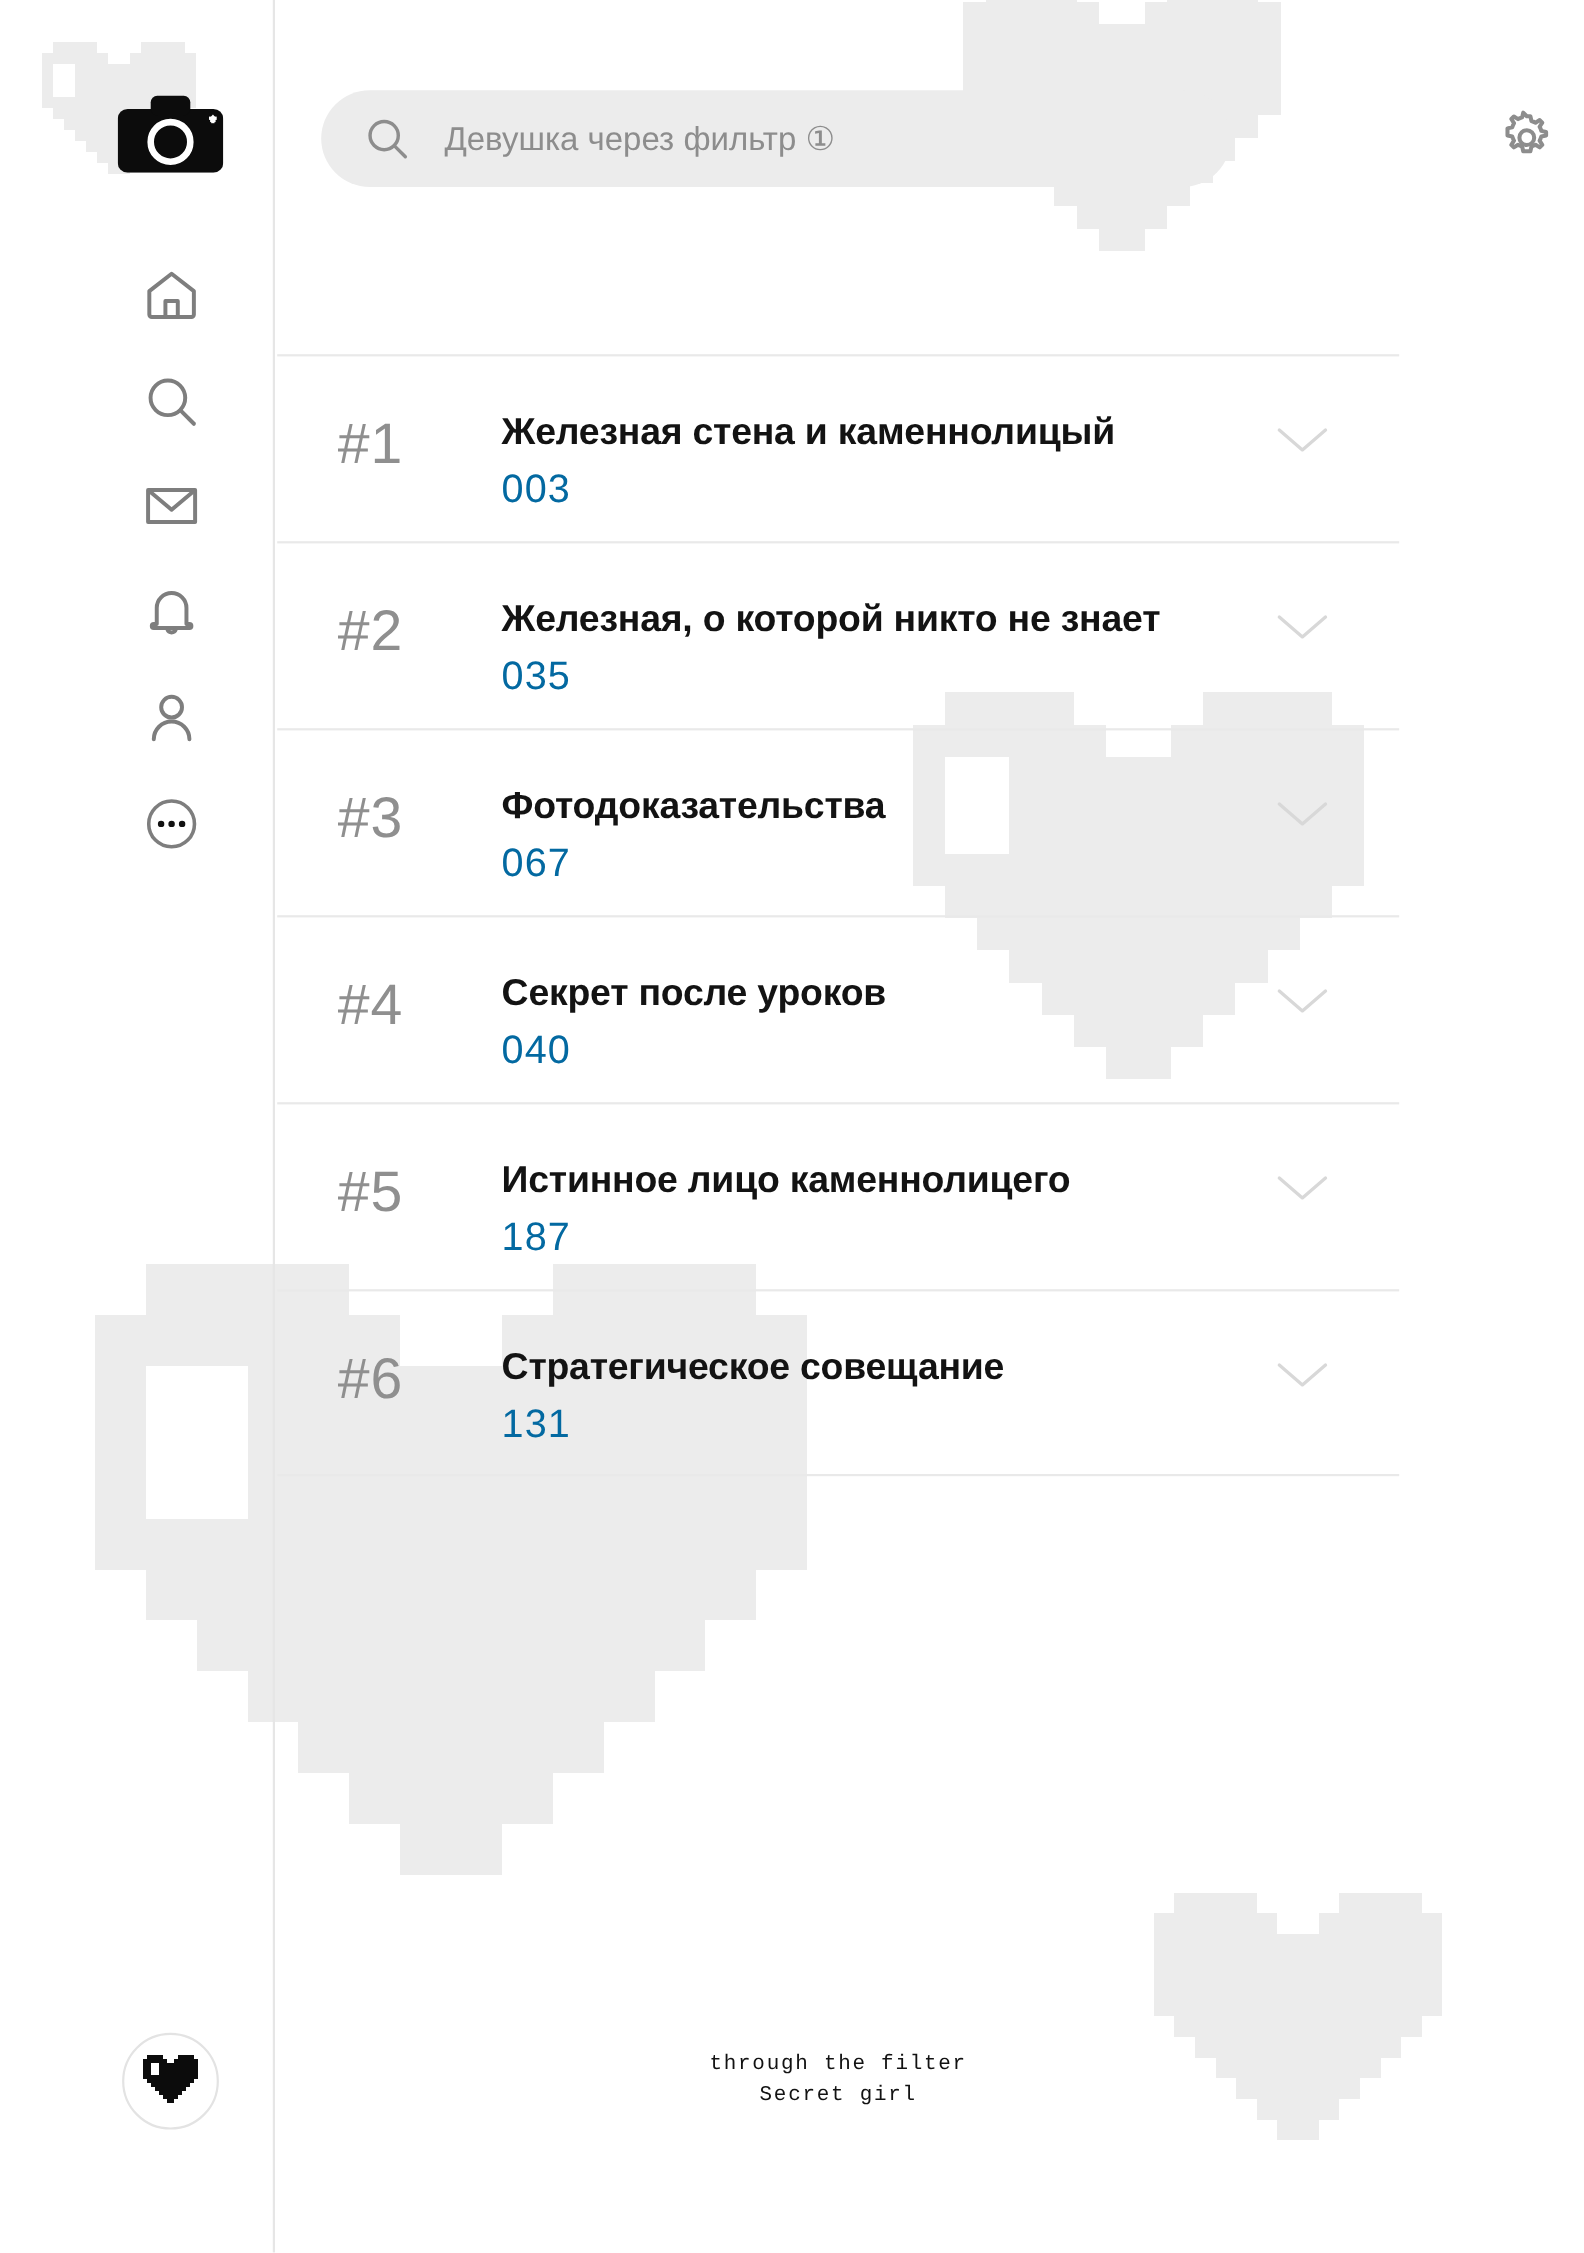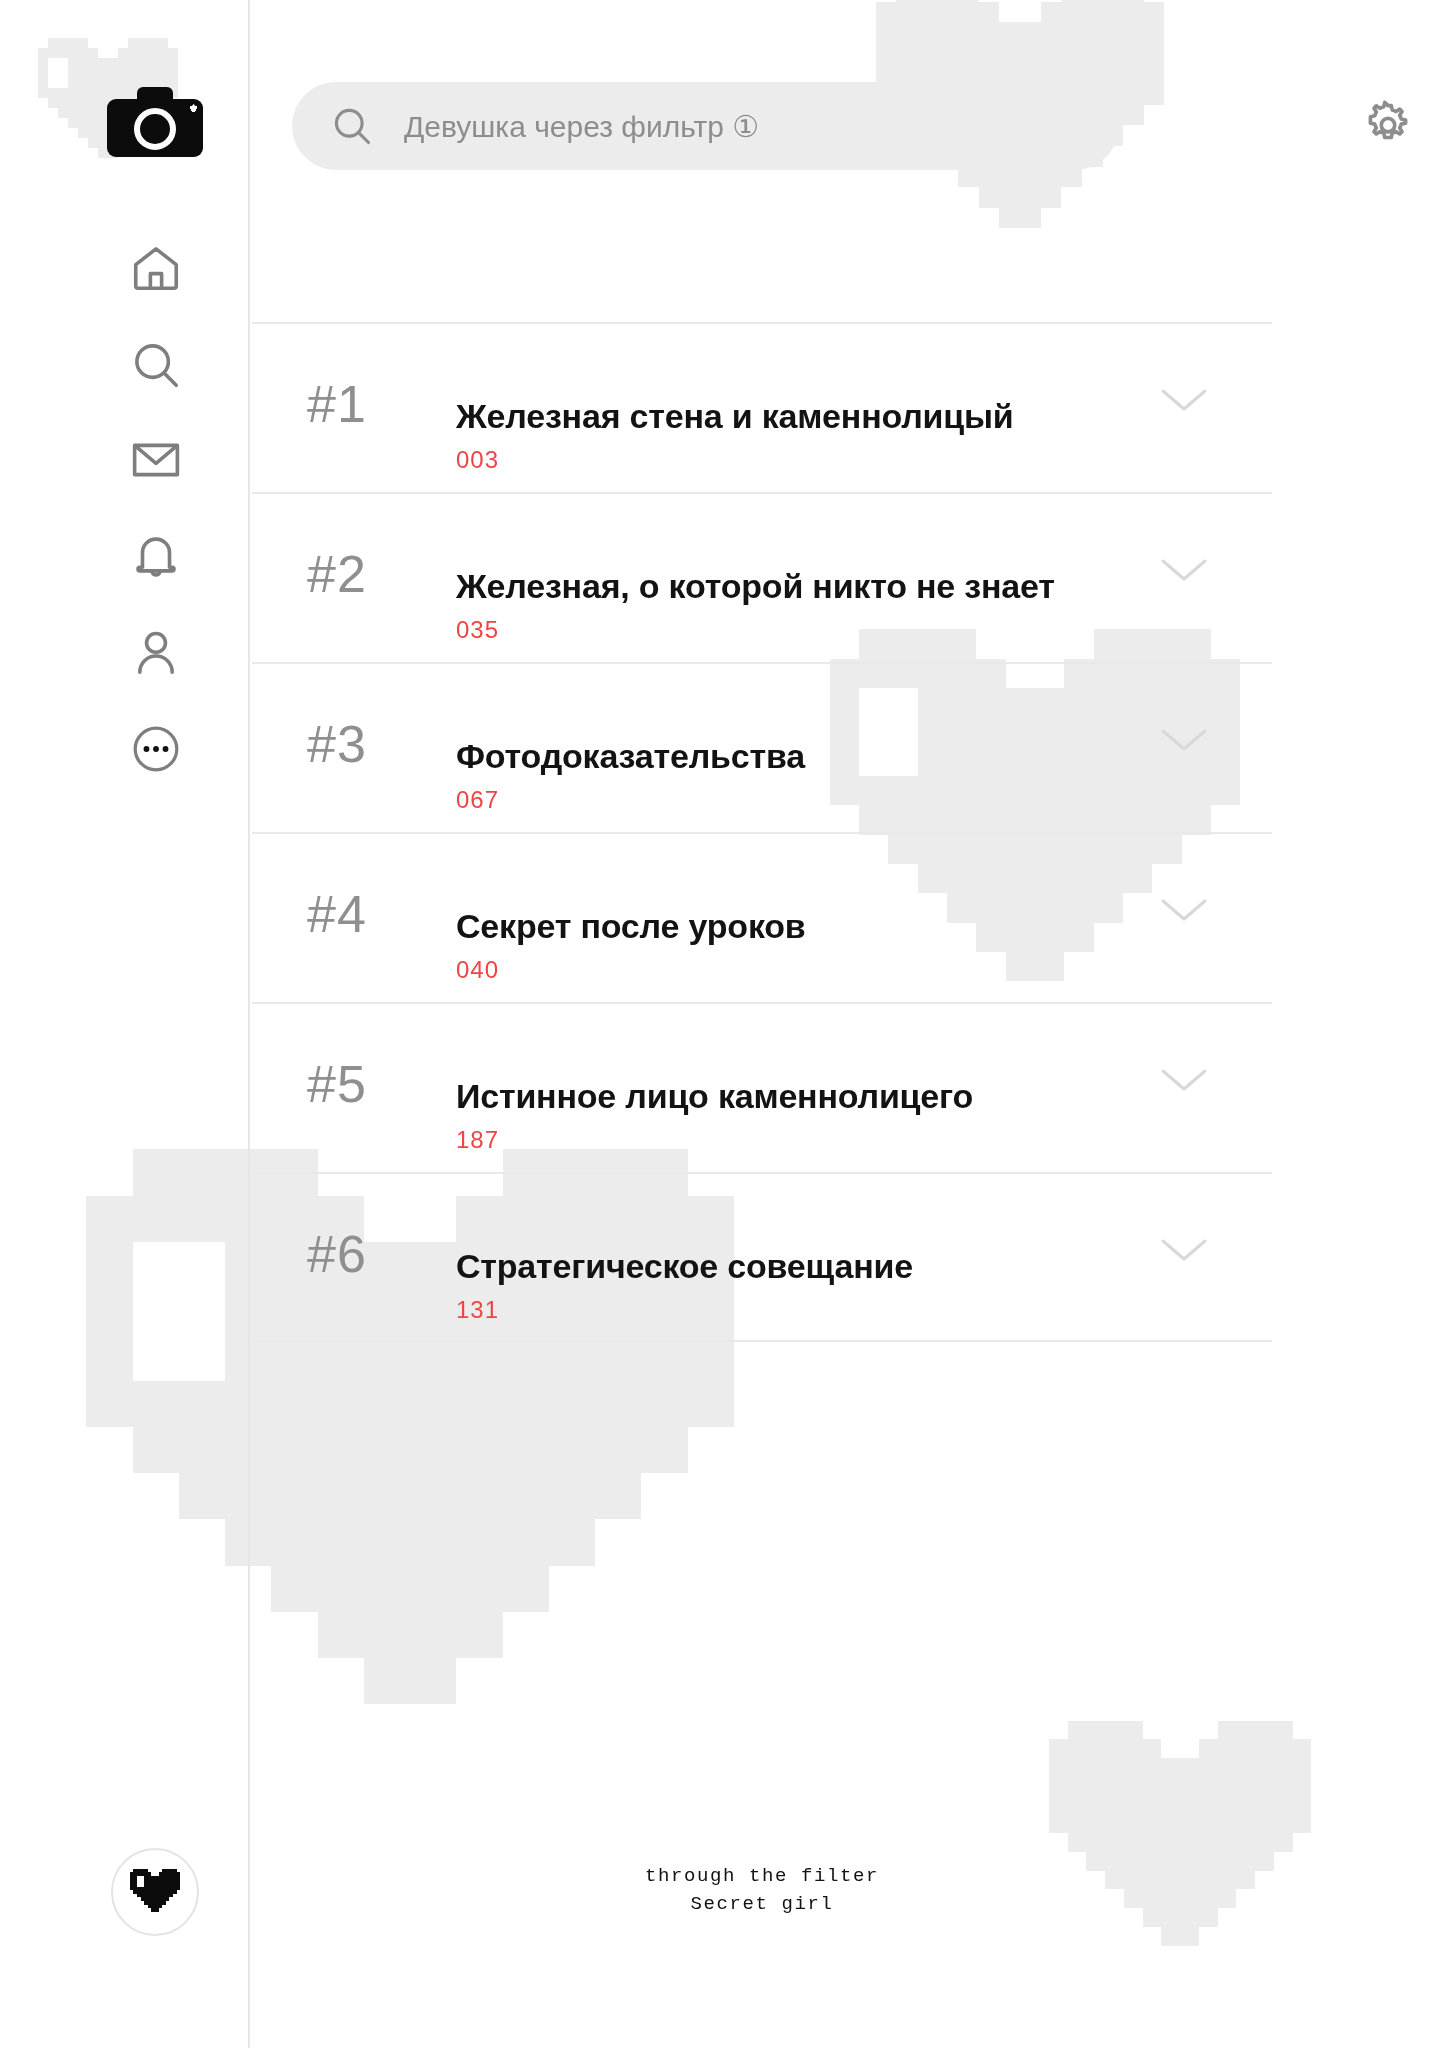--- a/index.html
+++ b/index.html
@@ -165,26 +165,25 @@
     position: absolute;
     left: 204px;
     top: 50px;
   }
   .row-title {
     font-size: 34px;
     font-weight: bold;
     color: #131313;
     letter-spacing: -0.2px;
     white-space: nowrap;
-    margin-top: 23px;
   }
   .row-page {
     margin-top: 10px;
-    font-size: 24px;
-    color: #ef4444;
+    font-size: 36px;
+    color: #0369a1;
     letter-spacing: 1px;
   }
   .row-chevron {
     position: absolute;
     right: 62px;
     top: 60px;
     width: 52px; height: 32px;
     display:flex; align-items:center; justify-content:center;
   }
 

